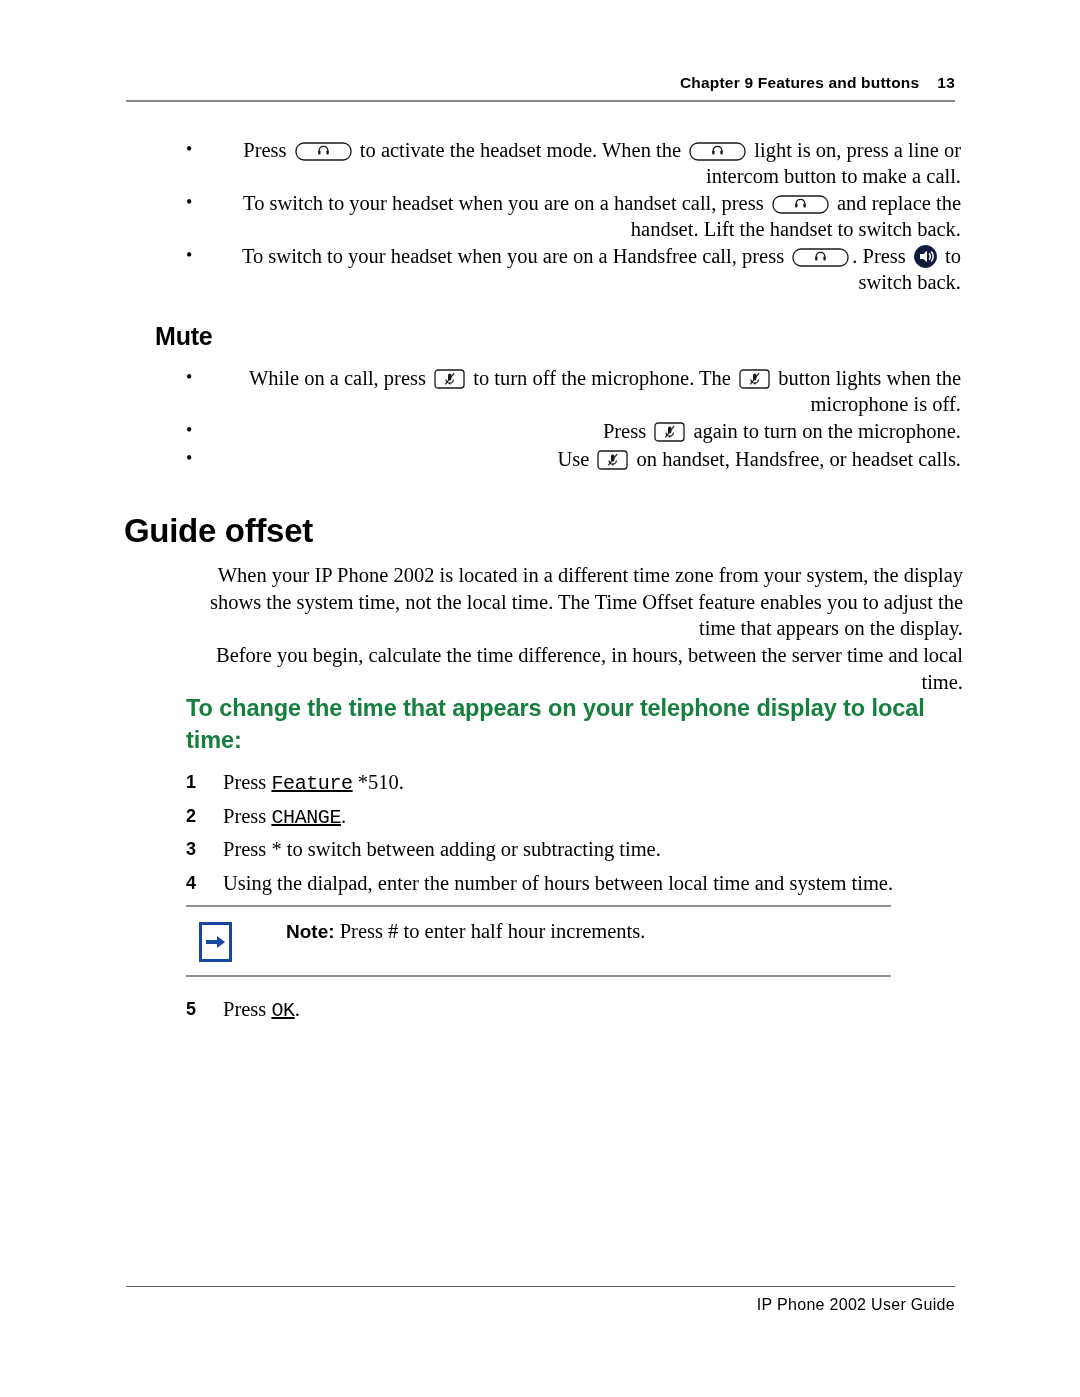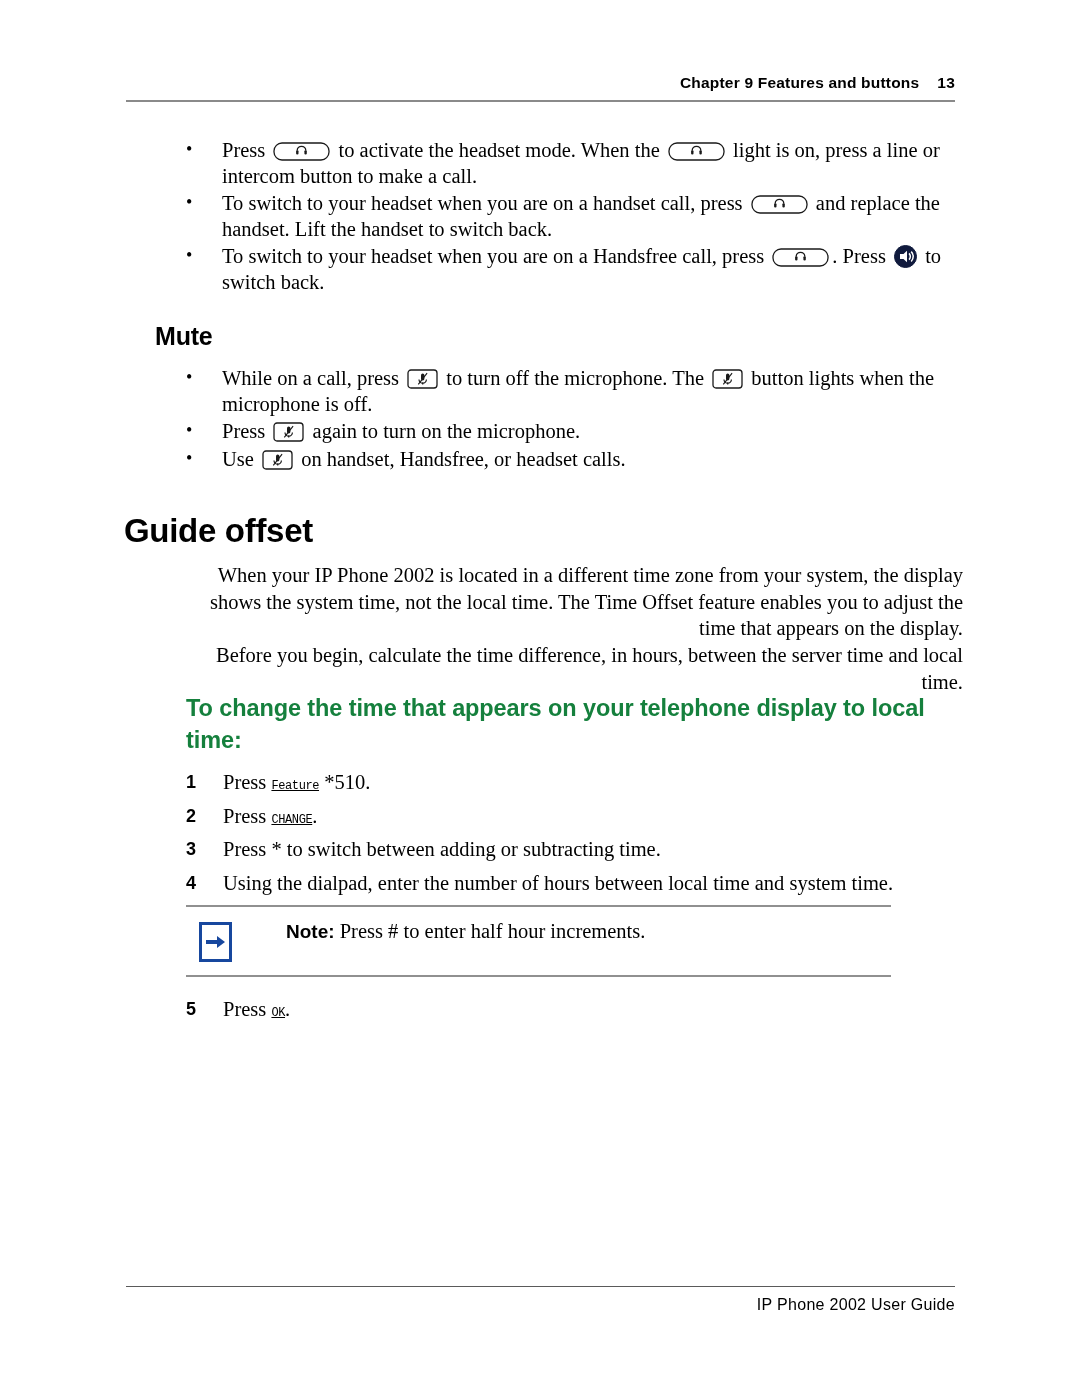--- a/index.html
+++ b/index.html
@@ -71,21 +71,21 @@
     position: absolute;
     left: 186px;
     width: 775px;
   }
   .bullet {
     position: relative;
     padding-left: 36px;
     font-size: 20.5px;
     line-height: 25.5px;
     margin-bottom: 2px;
-    text-align: left;
+    text-align: right;
   }
   .bullet::before {
     content: "\2022";
     position: absolute;
     left: 0px;
     top: -1px;
     font-size: 18px;
   }
 
   .para {
@@ -148,21 +148,21 @@
     font-size: 18px;
   }
   .step .txt {
     display: block;
     padding-left: 37px;
   }
 
   
   .key-label {
     font-family: "Liberation Mono", "DejaVu Sans Mono", monospace;
-    font-size: 12px;
+    font-size: 20px;
     text-decoration: underline;
     letter-spacing: -0.4px;
   }
 
   
   .note {
     position: absolute;
     left: 186px;
     width: 705px;
   }

